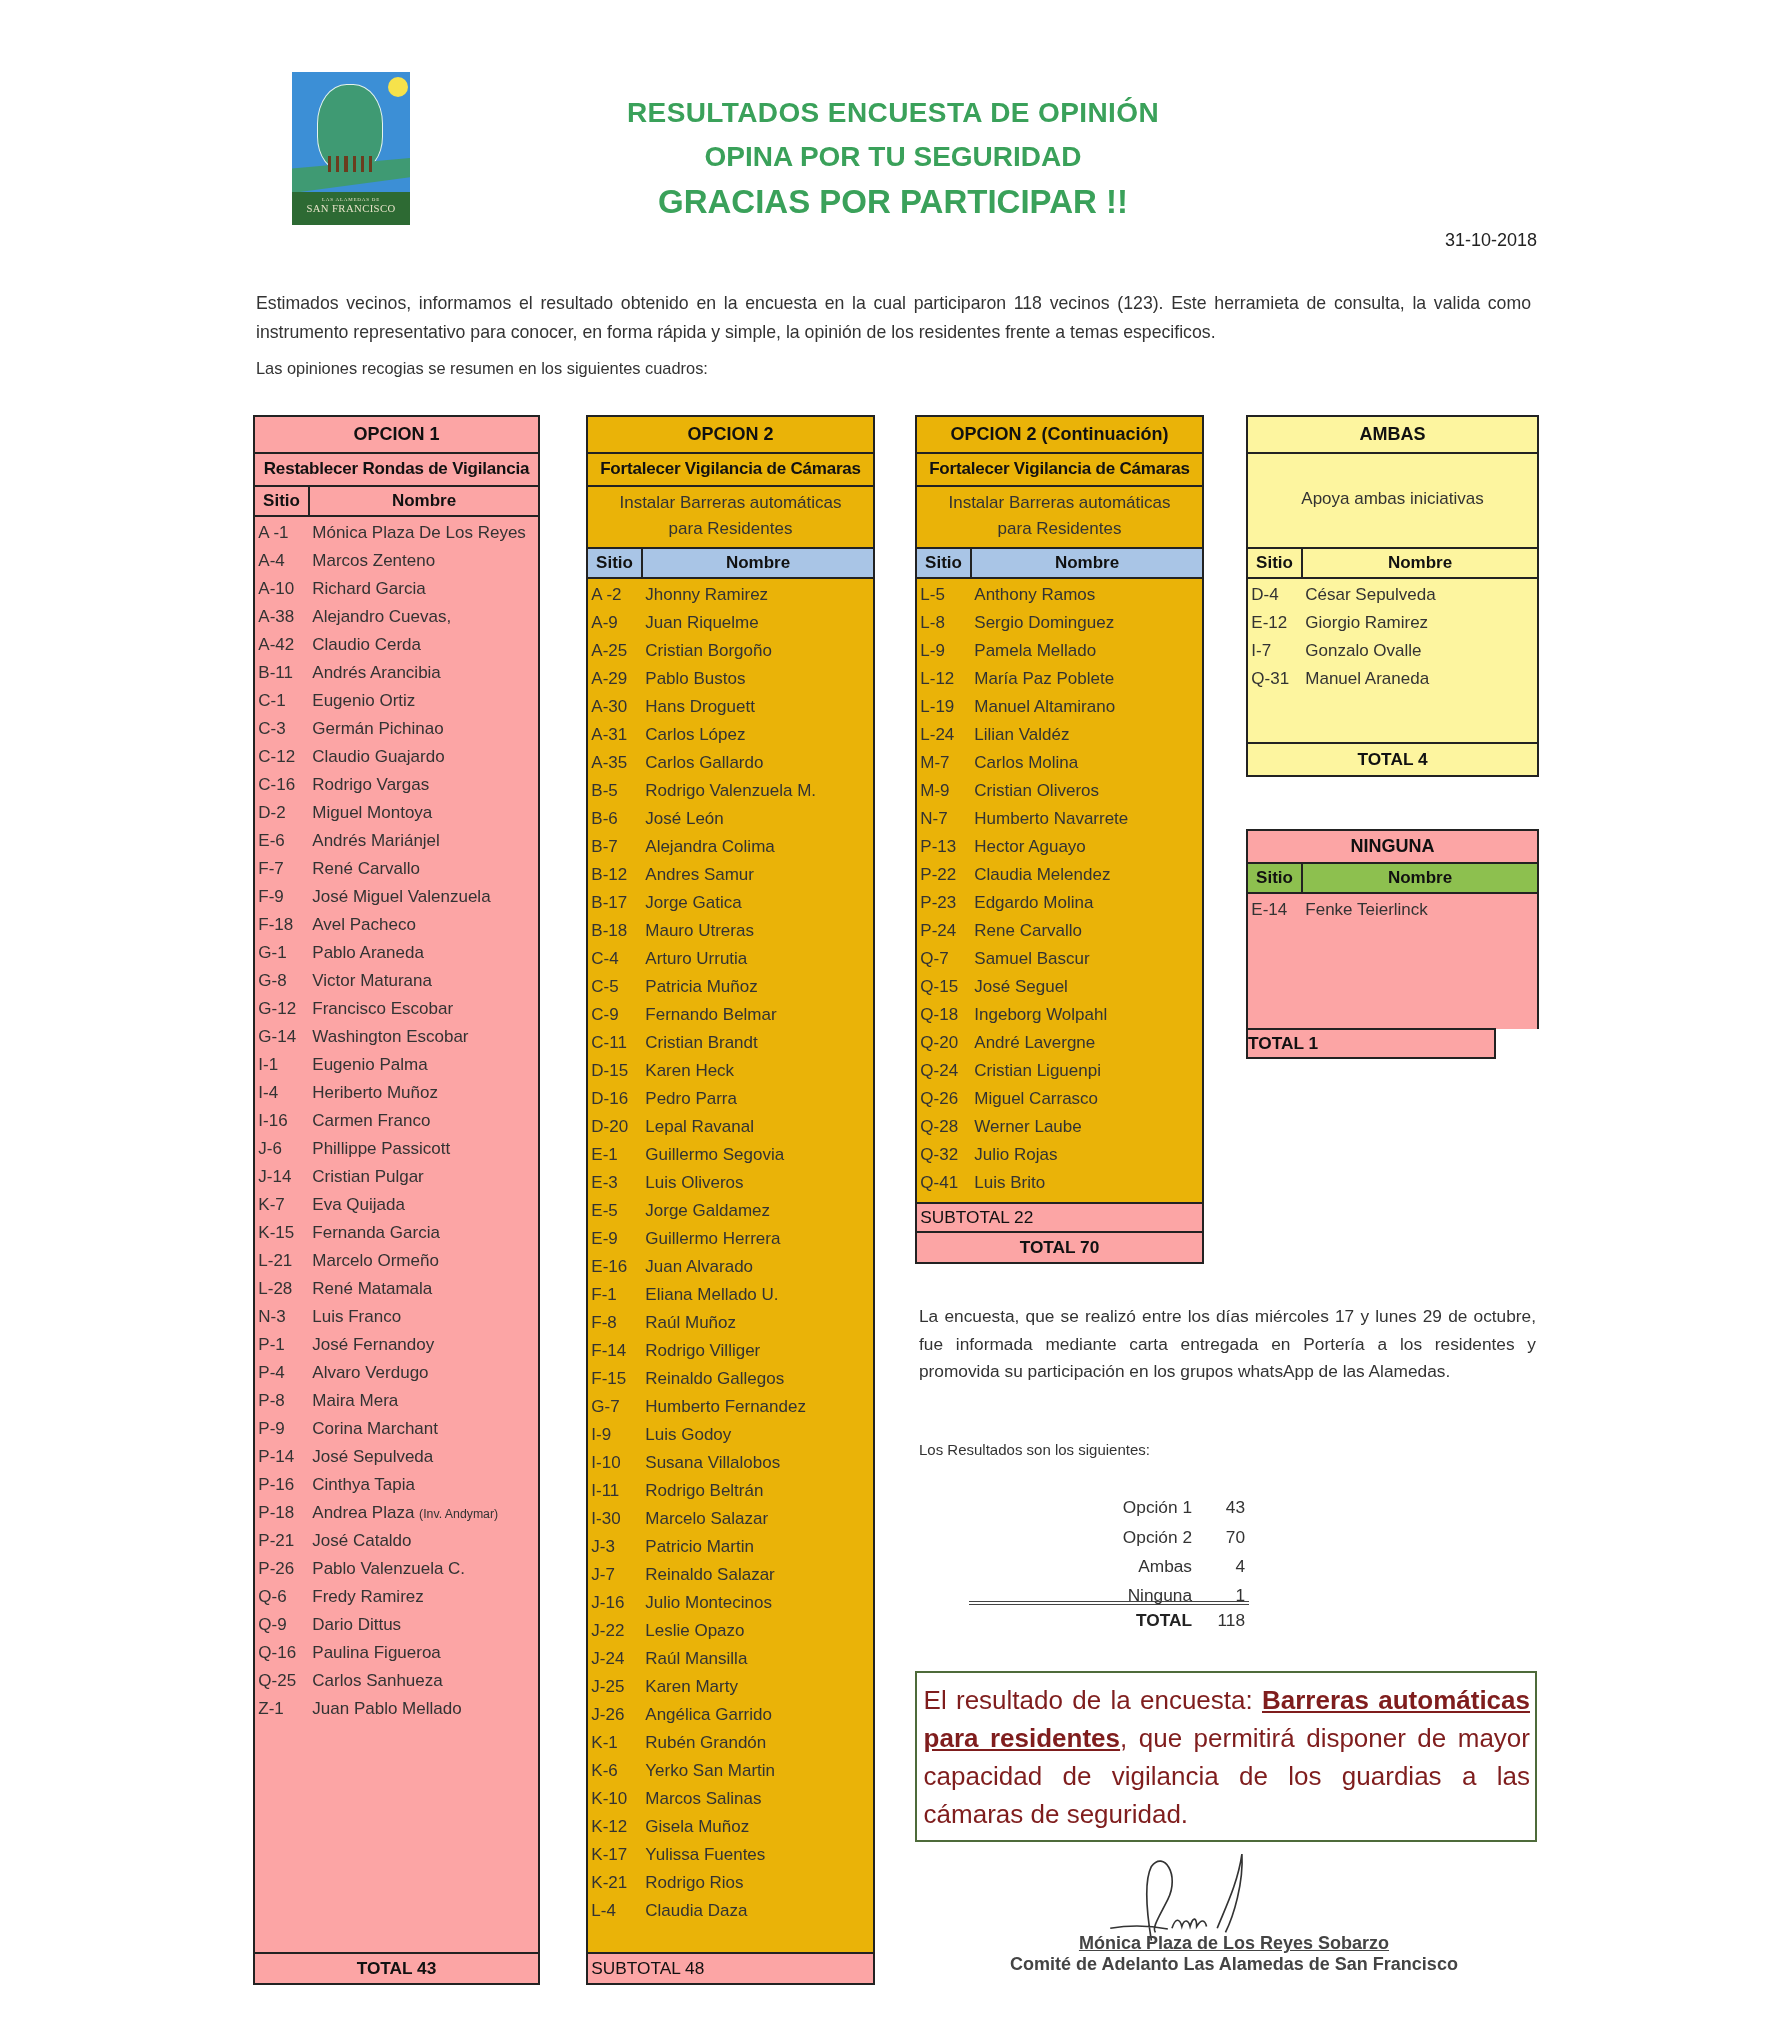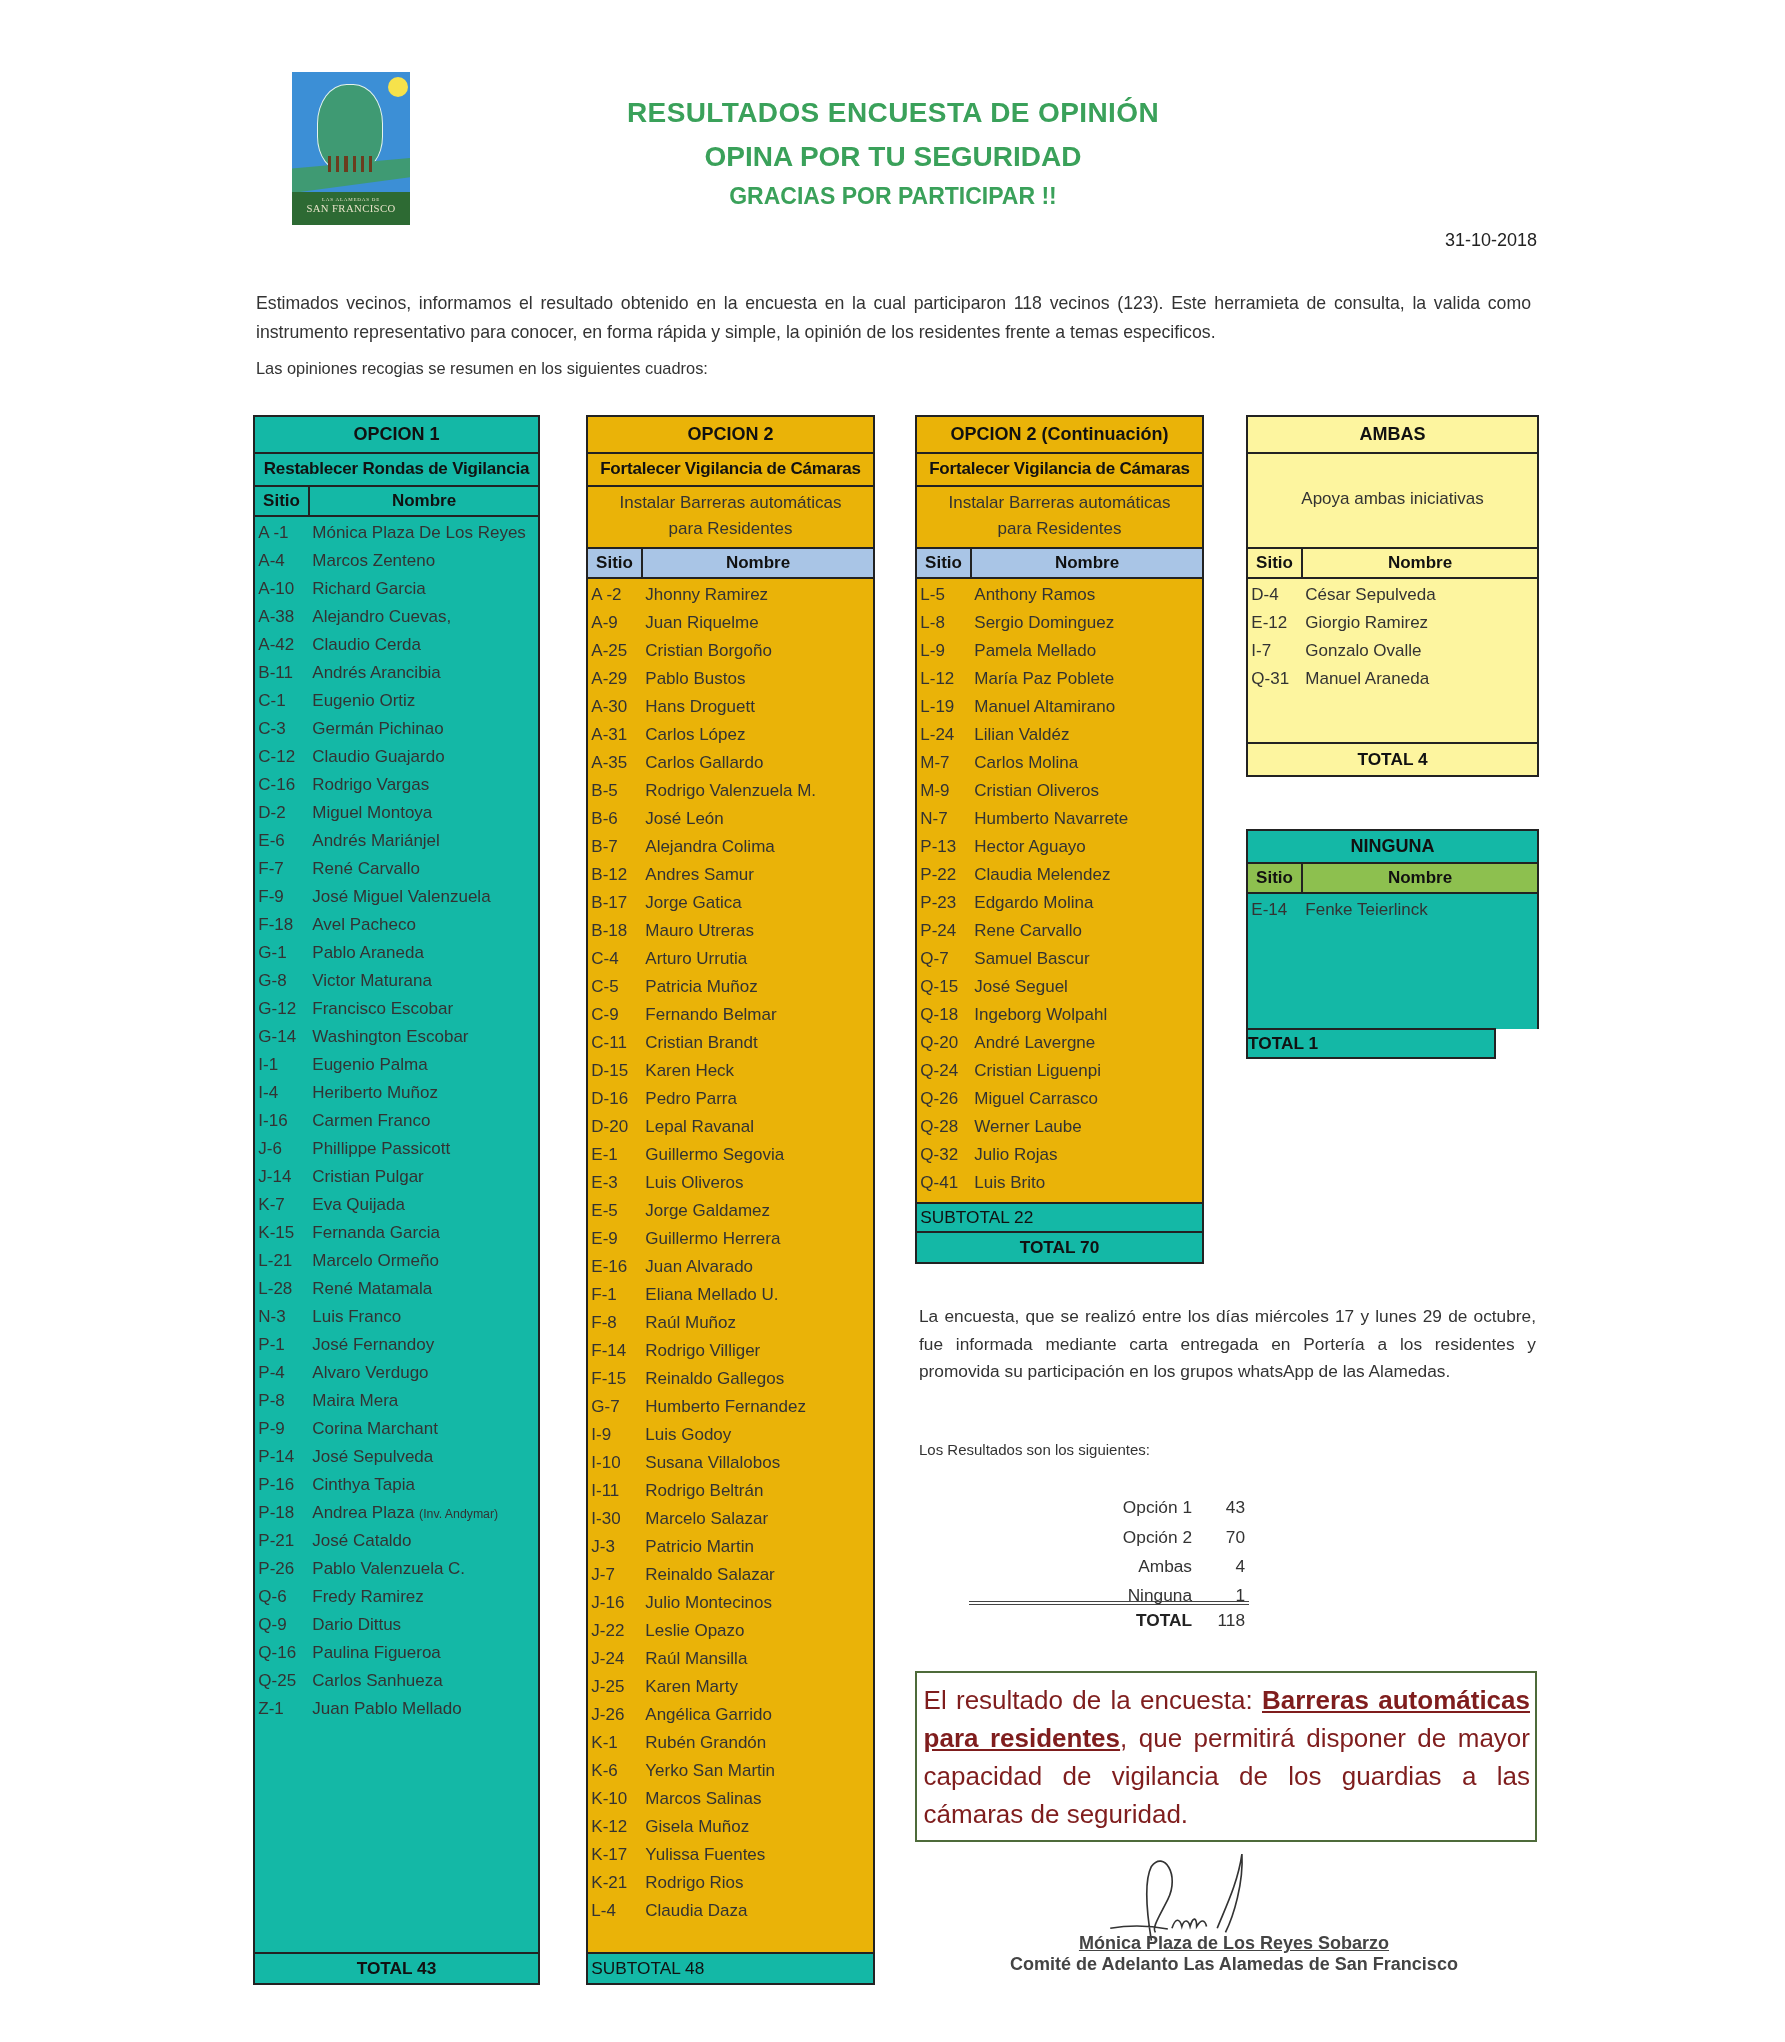--- a/index.html
+++ b/index.html
@@ -15,21 +15,21 @@
   .logo .trunks { position:absolute; left:36px; top:84px; width:49px; height:16.4px;
       background:repeating-linear-gradient(90deg,#6b3c1e 0 3.3px,transparent 3.3px 8.2px); }
   .logo .band { position:absolute; left:0; bottom:0; width:118px; height:33px; background:#2d6a33; color:#e8e3c9;
       font-family:"Liberation Serif", serif; text-align:center; }
   .logo .band .l1 { font-size:5px; letter-spacing:0.8px; padding-top:5px; }
   .logo .band .l2 { font-size:10.7px; letter-spacing:0.4px; }
 
   .title { left:0; width:1786px; text-align:center; color:#3aa15a; font-weight:bold; }
   .t1 { top:97px; font-size:28px; letter-spacing:0.4px; }
   .t2 { top:141px; font-size:28px; }
-  .t3 { top:183px; font-size:23px; }
+  .t3 { top:183px; font-size:33px; }
   .date { right:249px; top:230px; font-size:18px; color:#222; }
 
   .intro { left:256px; top:289px; width:1275px; font-size:17.7px; line-height:29px; color:#333; text-align:justify; }
   .intro2 { left:256px; top:359px; font-size:16.4px; color:#333; }
 
   
   .tbl { border:2.5px solid #222; border-bottom:none; box-sizing:border-box; }
   .tbl .row-h { border-bottom:2.5px solid #222; text-align:center; color:#111; box-sizing:border-box; }
   .tbl .ttl { height:37px; line-height:35px; font-weight:bold; font-size:18px; }
   .tbl .sub { height:33px; line-height:30px; font-weight:bold; font-size:17px; white-space:nowrap; letter-spacing:-0.2px; }
@@ -37,21 +37,21 @@
   .tbl .cols { height:30px; display:flex; font-weight:bold; font-size:17px; line-height:27px; }
   .tbl .cols .c1 { width:53px; border-right:2.5px solid #222; }
   .tbl .cols .c2 { flex:1; }
   .tbl .body { padding-top:1.6px; }
   .tbl .r { display:flex; height:28px; line-height:28px; font-size:17px; color:#333; white-space:nowrap; }
   .tbl .r .s { width:54px; padding-left:3.3px; }
   .tbl .r .n { flex:1; padding-left:0px; }
   .tbl .r .n small { font-size:12.3px; }
   .foot { border:2.5px solid #222; box-sizing:border-box; font-size:17.3px; color:#111; }
 
-  .white { background:#14b8a6; }
+  .white { background:#fca5a5; }
   .blue { background:#eab308; }
   .blue .cols { background:#a9c5e6; }
   .yellow { background:#fdf59f; }
   .green-h { background:#8dc04f; }
 
   .para2 { left:919px; top:1303px; width:617px; font-size:17.3px; line-height:27.6px; text-align:justify; color:#333; }
   .para3 { left:919px; top:1441px; font-size:15px; color:#333; }
   .res { left:970px; width:280px; font-size:17.3px; color:#333; }
   .res .lbl { position:absolute; right:58px; text-align:right; white-space:nowrap; }
   .res .val { position:absolute; right:5px; text-align:right; }

